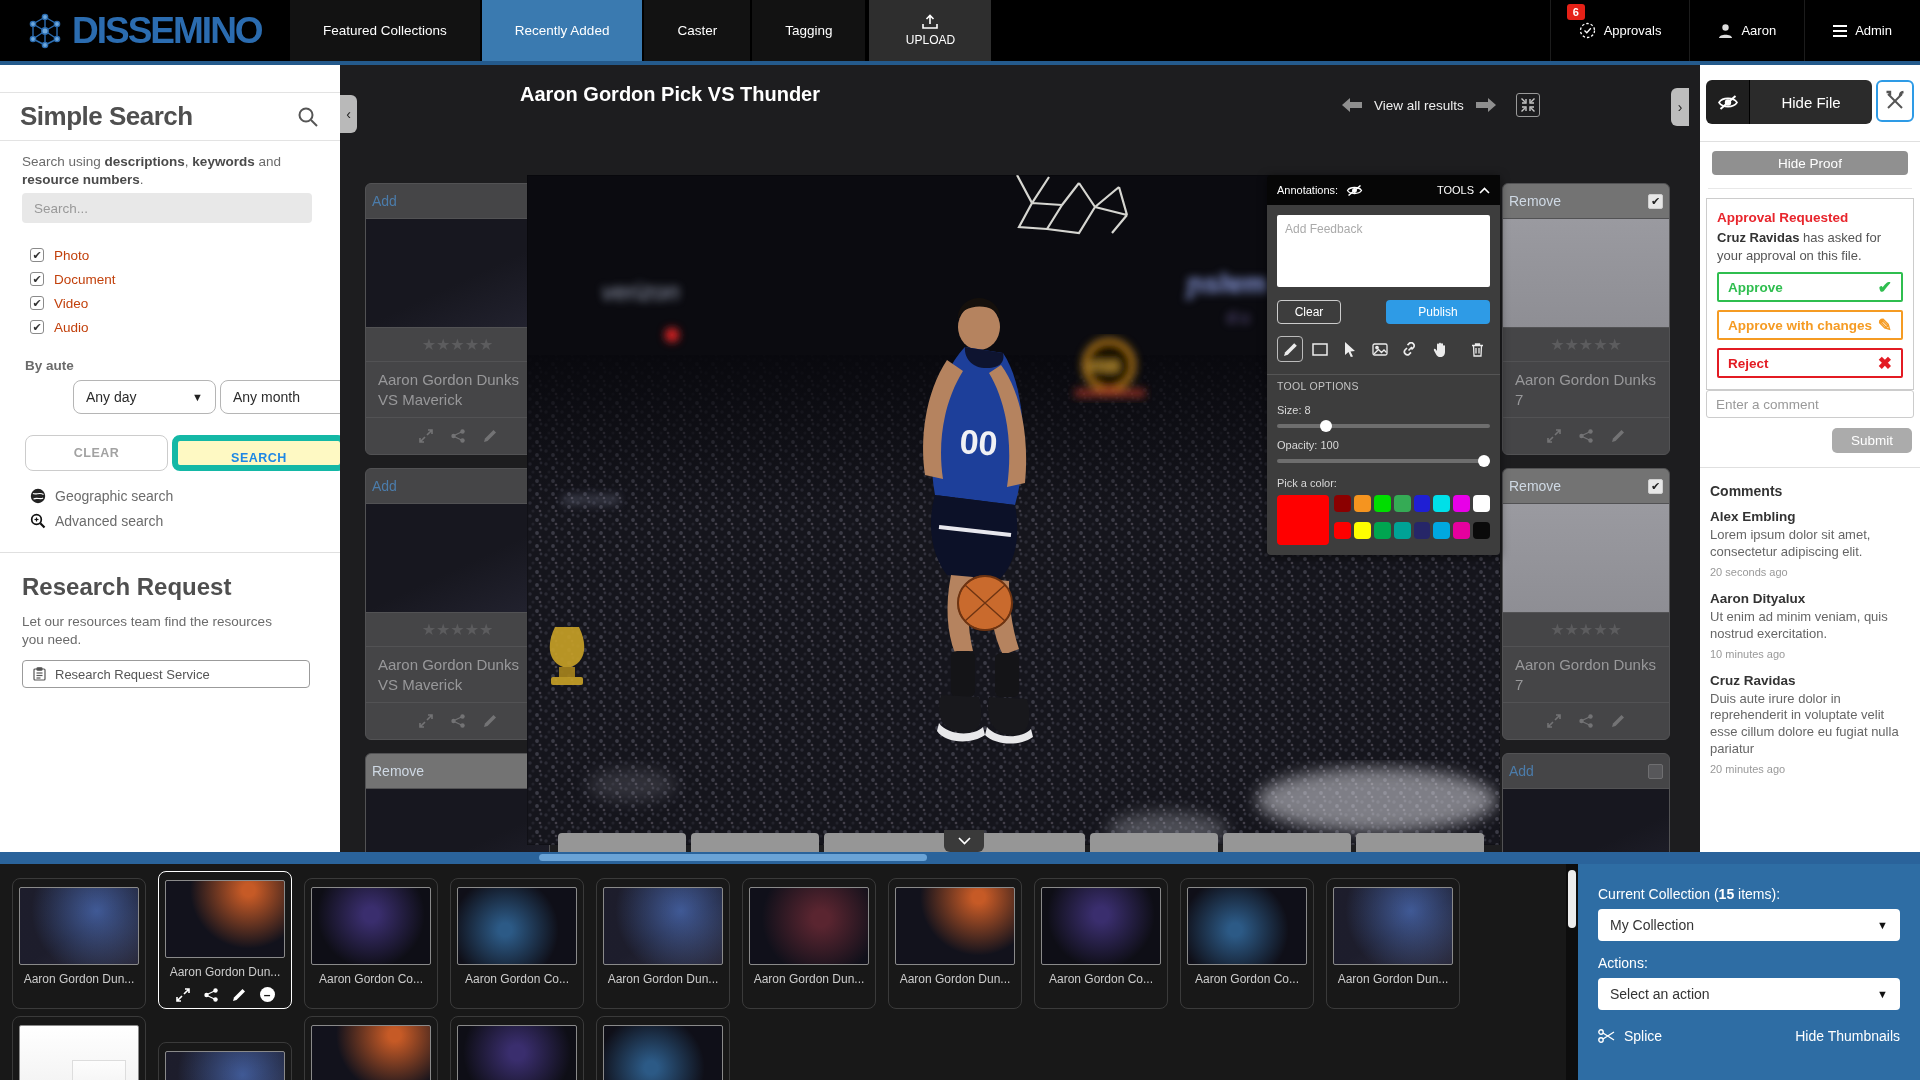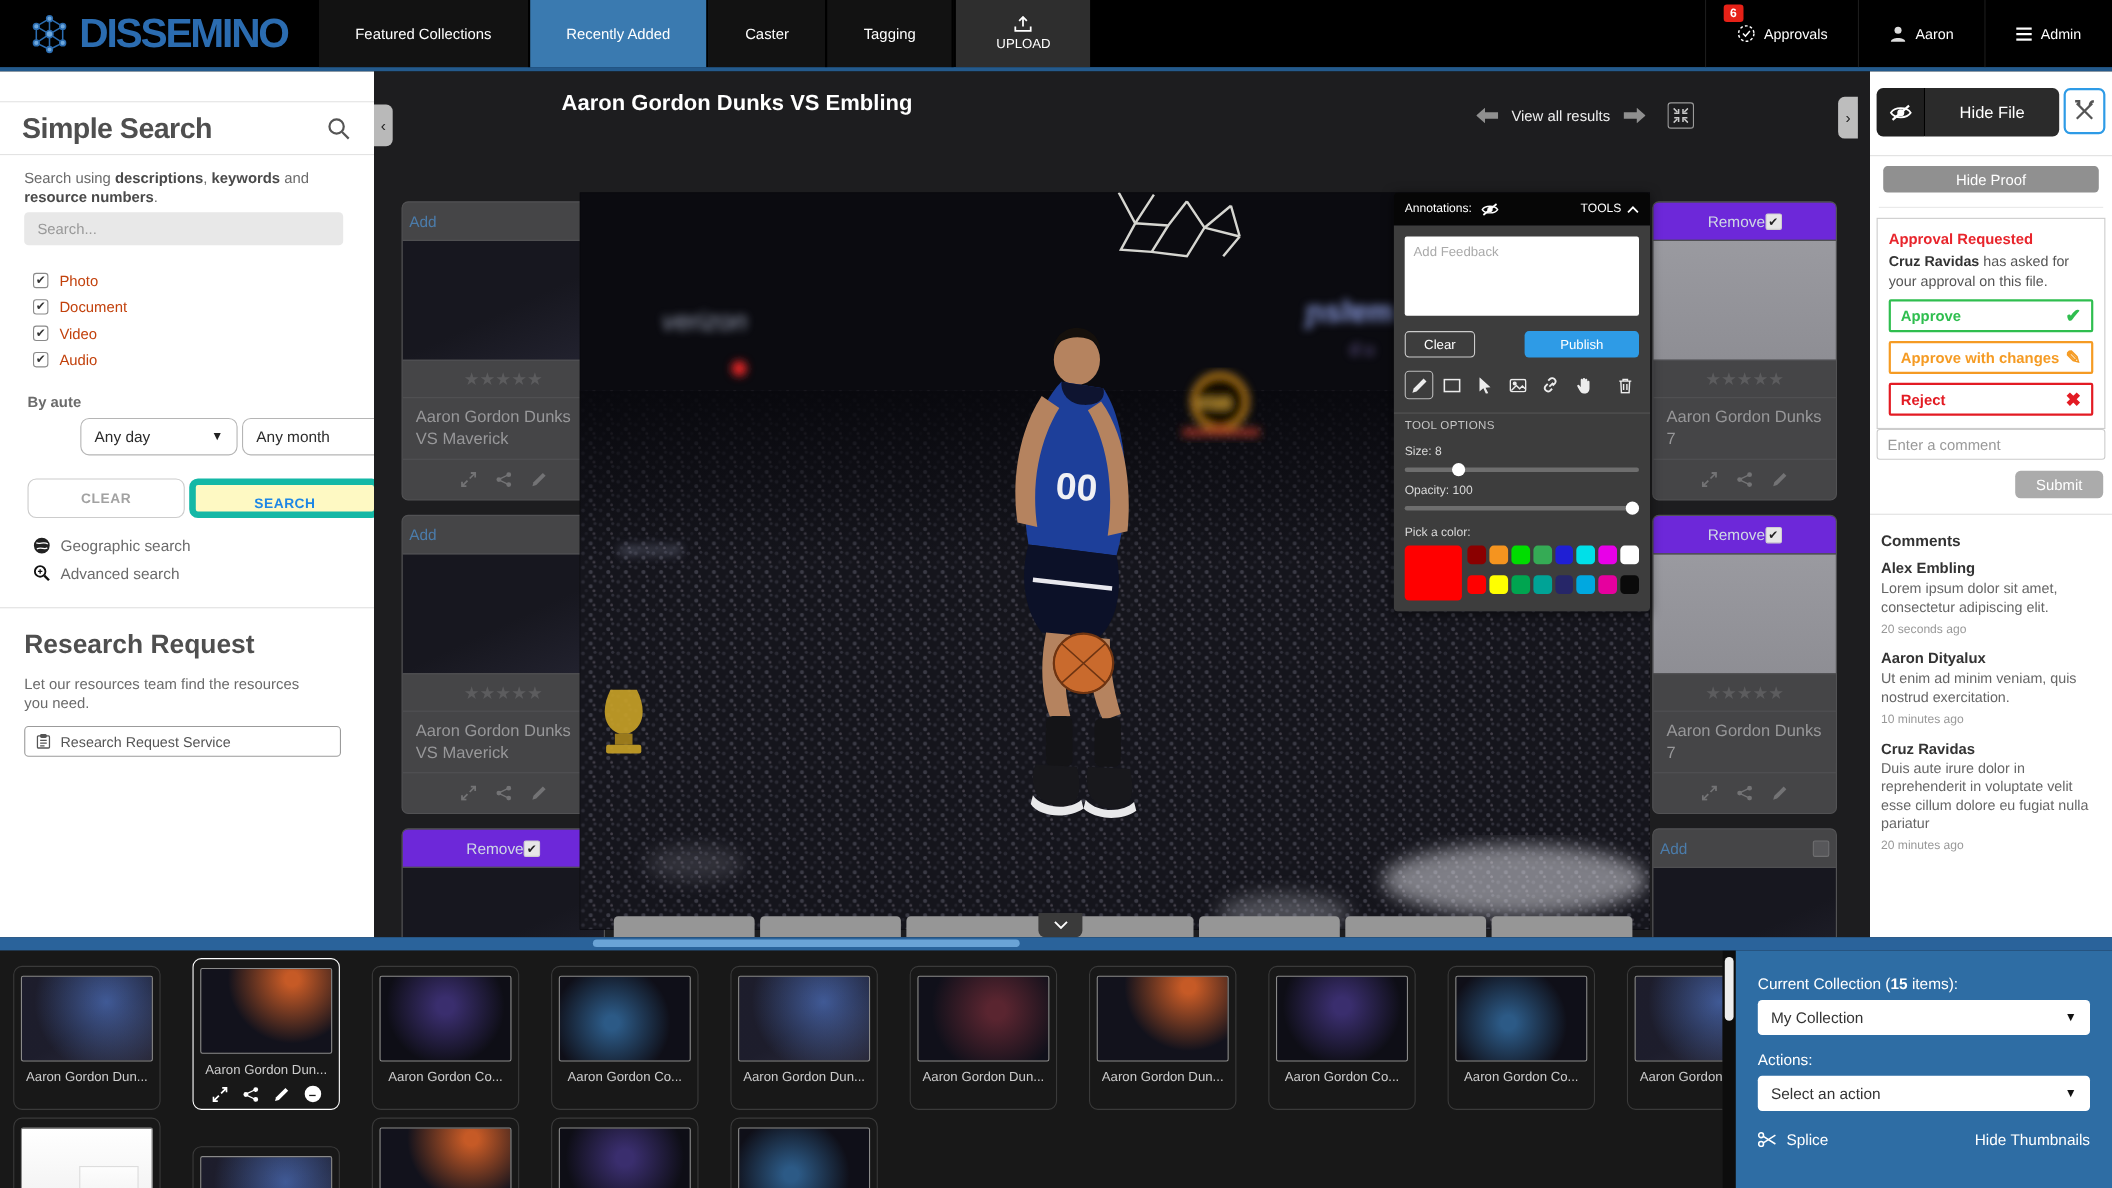--- a/index.html
+++ b/index.html
@@ -54,21 +54,21 @@
   .view-all { position:absolute; left:1002px; top:28px; display:flex; align-items:center; gap:12px; z-index:4; }
   .view-all-text { color:#eee; font-size:13.5px; }
   .compress-box { width:24px; height:24px; border:1px solid #9a9a9a; border-radius:3px; display:flex; align-items:center; justify-content:center; margin-left:8px; }
 
   
   .bg-col { position:absolute; top:118px; z-index:1; }
   .bg-col.left { left:25px; width:185px; }
   .bg-col.right { left:1162px; width:168px; }
   .bg-card { background:#454547; border:1px solid #525254; border-radius:6px; margin-bottom:13px; overflow:hidden; height:272px; }
   .bg-card-head { height:34px; display:flex; align-items:center; justify-content:space-between; padding:0 6px; font-size:14px; color:#4b7cab; }
-  .bg-card-head.blue { background:#6d28d9; color:#cfd9e4;justify-content:center; }
+  .bg-card-head.blue { background:#737373; color:#cfd9e4; }
   .bg-cb { width:15px; height:15px; border:1px solid #6f6f71; border-radius:2px; background:#57575a; font-size:11px; color:#222; display:flex; align-items:center; justify-content:center; }
   .bg-card-head.blue .bg-cb { background:#e7e7e7; border-color:#cfcfcf; }
   .bg-cb.checked::before { content:"\2714"; }
   .bg-img { height:110px; background:linear-gradient(155deg,#17171f 55%,#232330); border-top:1px solid #525254; border-bottom:1px solid #525254; }
   .bg-img.white { background:linear-gradient(#9a9aa0,#8e8e94); }
   .bg-stars { height:34px; display:flex; align-items:center; justify-content:center; gap:14px; color:#5c5c5e; font-size:16px; border-bottom:1px solid #525254; }
   .bg-title { height:56px; padding:8px 12px; font-size:15px; color:#98989a; line-height:1.3; border-bottom:1px solid #525254; }
   .bg-icons { height:36px; display:flex; align-items:center; justify-content:center; gap:18px; color:#737375; }
 
   
@@ -134,21 +134,21 @@
   .comment .c-time { font-size:11px; color:#999; margin-top:5px; }
 
   
   .hscroll { position:absolute; left:0; top:852px; width:1920px; height:12px; background:#2a639b; z-index:4; }
   .hscroll .seg { position:absolute; left:539px; top:2px; width:388px; height:7px; background:#6aa3d6; border-radius:4px; }
   .chevron-tab { position:absolute; left:944px; top:850px; width:40px; height:22px; background:#3a3a3a; border-radius:0 0 6px 6px; display:flex; align-items:center; justify-content:center; z-index:5; }
 
   
   footer { position:absolute; left:0; top:864px; width:1920px; height:216px; }
   .thumbs-area { position:absolute; left:0; top:0; width:1566px; height:216px; background:#181818; overflow:hidden; }
-  .thumb-row { position:absolute; left:12px; display:flex; gap:29px; }
+  .thumb-row { position:absolute; left:12px; display:flex; gap:12px; }
   .thumb-row.r1 { top:14px; }
   .thumb-row.r2 { top:152px; }
   .thumb-card { width:134px; border:1px solid #3a3a3a; border-radius:8px; padding:8px 6px 6px; background:#181818; flex:none; }
   .thumb-card.selected { border-color:#fff; margin-top:-7px; }
   .thumb-card.low { margin-top:26px; }
   .timg { height:78px; border:1px solid #8a8a8a; border-radius:2px; background:#101018; }
   .timg.v1 { background:linear-gradient(150deg,#0e0e16 55%,#1c1c28), radial-gradient(circle at 65% 30%, #35508c 0%, #101018 70%); background-blend-mode:screen; }
   .timg.v2 { background:radial-gradient(circle at 70% 12%, #c65a26 6%, #12121c 55%); }
   .timg.v3 { background:radial-gradient(circle at 50% 35%, #3a2e6e 10%, #0e0e16 70%); }
   .timg.v4 { background:radial-gradient(circle at 40% 55%, #2c5a86 8%, #0f0f18 65%); }
@@ -337,21 +337,21 @@
         <line x1="3.5" y1="6" x2="9.5" y2="6"></line>
           <line x1="3.5" y1="8.5" x2="9.5" y2="8.5"></line>
           <line x1="3.5" y1="11" x2="7.5" y2="11"></line>
       </svg>
       <span>Research Request Service</span>
     </button>
   </aside>
 
   <main class="viewer">
     <div class="collapse-left">‹</div>
-    <div class="viewer-title">Aaron Gordon Dunks VS Embling</div>
+    <div class="viewer-title">Aaron Gordon Pick VS Thunder</div>
 
     <div class="view-all">
       <svg width="20" height="14" viewBox="0 0 20 14" fill="#8f8f8f">
           <path d="M8 0 L8 4 L20 4 L20 10 L8 10 L8 14 L0 7 Z"></path>
         </svg>
       <span class="view-all-text">View all results</span>
       <svg width="20" height="14" viewBox="0 0 20 14" fill="#8f8f8f">
           <path d="M12 0 L12 4 L0 4 L0 10 L12 10 L12 14 L20 7 Z"></path>
         </svg>
       <span class="compress-box">

